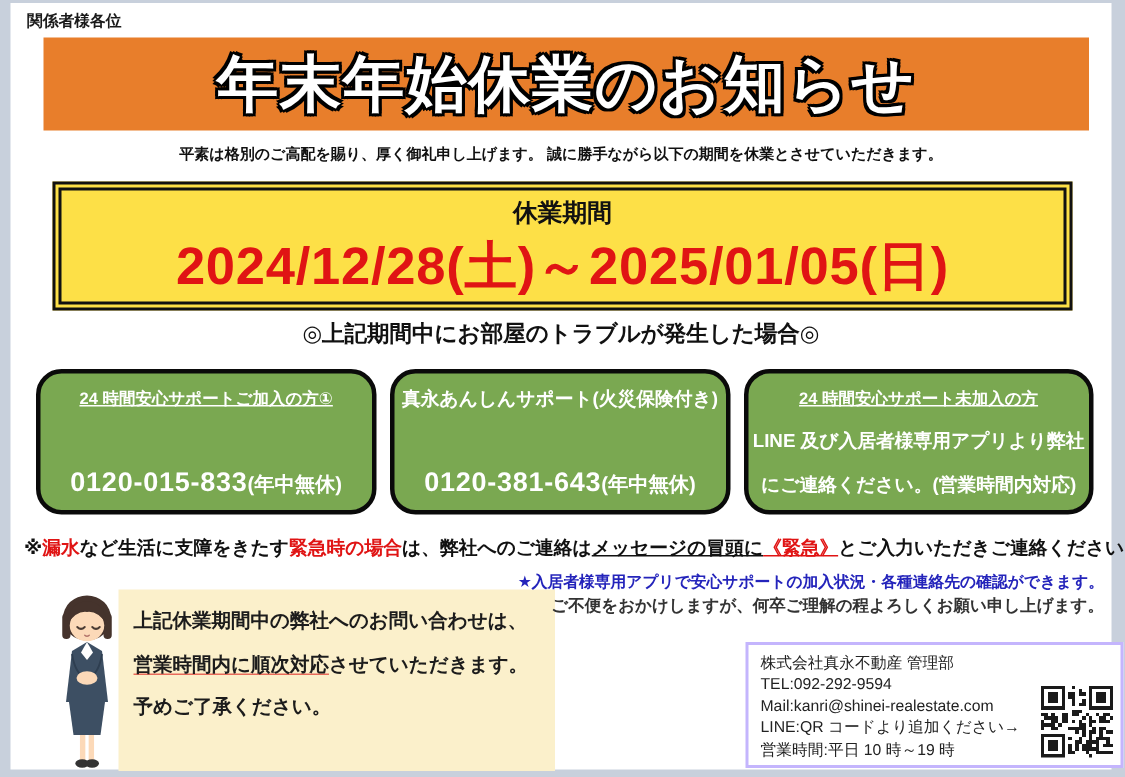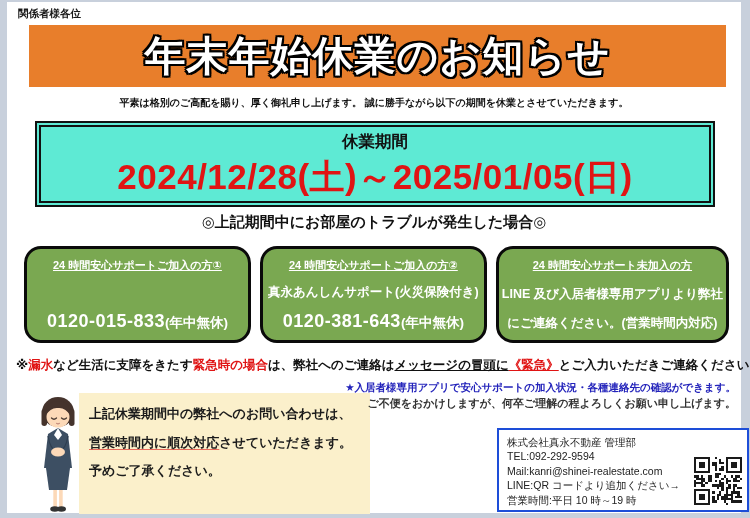--- a/index.html
+++ b/index.html
@@ -16,21 +16,21 @@
   .banner{position:absolute;left:22px;right:15px;top:23px;height:62px;
     background:var(--banner-orange,#e87e2b);display:flex;align-items:center;justify-content:center;}
   .banner-title{font-size:41px;font-weight:bold;color:#fff;letter-spacing:1px;white-space:nowrap;
     text-shadow:-2px -2px 0 #000,2px -2px 0 #000,-2px 2px 0 #000,2px 2px 0 #000,
                 -2px 0 0 #000,2px 0 0 #000,0 -2px 0 #000,0 2px 0 #000;}
 
   .intro{position:absolute;top:94px;left:0;right:0;text-align:center;font-size:10px;font-weight:700;
     white-space:nowrap;color:#111;}
 
   .period-box{position:absolute;left:28px;right:26px;top:119px;height:86px;
-    border:2px solid #111;padding:2px;box-sizing:border-box;background:#5eead4;}
+    border:2px solid #111;padding:2px;box-sizing:border-box;background:#fde047;}
   .period-inner{border:2.5px solid #111;height:100%;box-sizing:border-box;text-align:center;}
   .period-heading{font-size:16.5px;font-weight:800;margin-top:4px;color:#111;}
   .period-dates{font-size:35px;font-weight:800;color:var(--accent-red,#e01414);margin-top:1px;
     letter-spacing:0.5px;white-space:nowrap;}
 
   .trouble-heading{position:absolute;top:211px;left:0;right:0;text-align:center;
     font-size:15px;font-weight:800;color:#111;white-space:nowrap;}
 
   .support-row{position:absolute;top:244px;left:17px;right:12px;display:flex;gap:9px;}
   .support-box{flex:1;background:var(--support-green,#7aa851);border:3px solid #0a0a0a;
@@ -55,21 +55,21 @@
   .iq-line{height:28.5px;line-height:28.5px;white-space:nowrap;}
   .iq-date{font-size:16px;text-decoration:underline;text-decoration-color:#e86a5a;text-underline-offset:2px;}
   .iq-red-u{text-decoration:underline;text-decoration-color:#e86a5a;text-underline-offset:2px;}
 
   .app-note{position:absolute;right:5px;top:379px;white-space:nowrap;
     font-size:10.5px;font-weight:700;color:var(--link-blue,#2424bb);}
   .apology{position:absolute;right:5px;top:394px;white-space:nowrap;
     font-size:11px;font-weight:600;color:#333;}
 
   .company-card{position:absolute;left:490px;top:426px;width:252px;height:84px;
-    border:2px solid #1d4ed8;box-sizing:border-box;background:#fff;
+    border:2px solid #c4b5fd;box-sizing:border-box;background:#fff;
     padding:5px 0 0 8px;font-size:10.5px;color:#222;line-height:14.4px;}
   .company-card div{white-space:nowrap;}
   .qr{position:absolute;right:5px;top:27px;width:48px;height:48px;}
 </style>
 </head>
 <body>
 
 <div class="page">
 
   <div class="recipient">関係者様各位</div>
@@ -88,21 +88,20 @@
   </div>
 
   <div class="trouble-heading">◎上記期間中にお部屋のトラブルが発生した場合◎</div>
 
   <div class="support-row">
     <div class="support-box">
       <div class="support-label">24 時間安心サポートご加入の方①</div>
       <div class="support-phone"><span>0120-015-833</span><span class="phone-note">(年中無休)</span></div>
     </div>
     <div class="support-box">
-      <div class="support-label">24 時間安心サポートご加入の方②</div>
       <div class="support-service">真永あんしんサポート(火災保険付き)</div>
       <div class="support-phone"><span>0120-381-643</span><span class="phone-note">(年中無休)</span></div>
     </div>
     <div class="support-box">
       <div class="support-label">24 時間安心サポート未加入の方</div>
       <div class="support-service">LINE 及び入居者様専用アプリより弊社</div>
       <div class="support-service">にご連絡ください。(営業時間内対応)</div>
     </div>
   </div>
 

